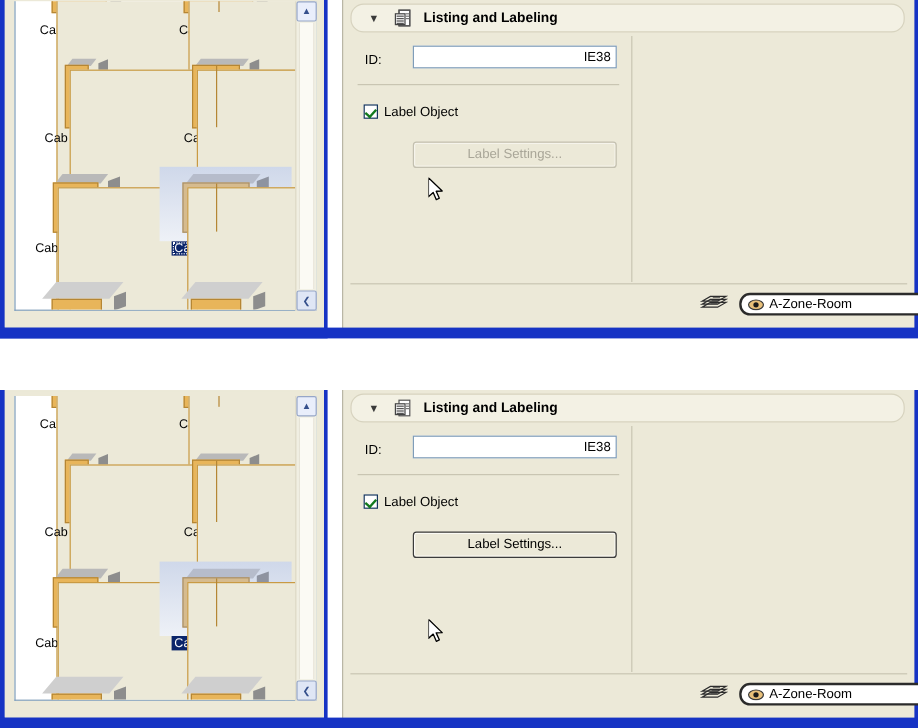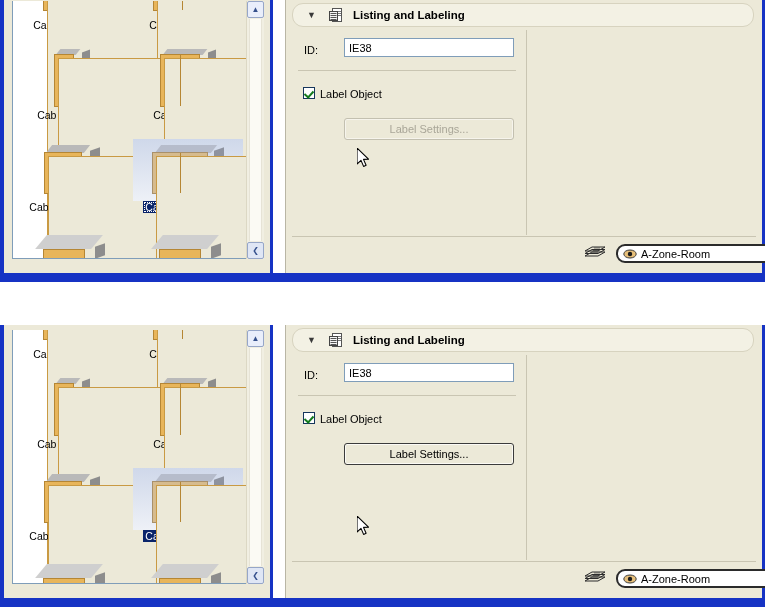--- a/index.html
+++ b/index.html
@@ -65,21 +65,21 @@
        display:flex;align-items:center;}
   .hdr .tri{margin-left:14px;font-size:9px;color:#3a3a3a;}
   .hdr .hicon{margin-left:12px;width:16px;height:16px;position:relative;}
   .hdr .htxt{margin-left:9px;font-weight:bold;font-size:11.5px;}
 
   .vsep{position:absolute;top:30px;width:1px;height:205px;background:#c9c5b2;}
 
   .lbl{position:absolute;font-size:11px;color:#000;}
   .tinput{position:absolute;background:#fff;border:1px solid #7f9db9;
           box-sizing:border-box;font-family:inherit;font-size:11px;
-          padding:2px 4px;color:#000;}
+          padding:2px 4px;color:#000;text-align:right;}
   .hsep{position:absolute;height:1px;background:#c9c5b2;}
 
   .cb{position:absolute;width:12px;height:12px;background:#fff;
       border:1px solid #16365c;box-sizing:border-box;}
   .cb.on::after{content:"";position:absolute;left:2px;top:1px;width:4px;height:7px;
       border:solid #137a1d;border-width:0 2px 2px 0;transform:rotate(42deg);}
 
   .btn{position:absolute;background:#ece9d8;border:1px solid #3b3b3b;
        box-sizing:border-box;border-radius:3px;font-family:inherit;font-size:11px;
        display:flex;align-items:center;justify-content:center;color:#000;

